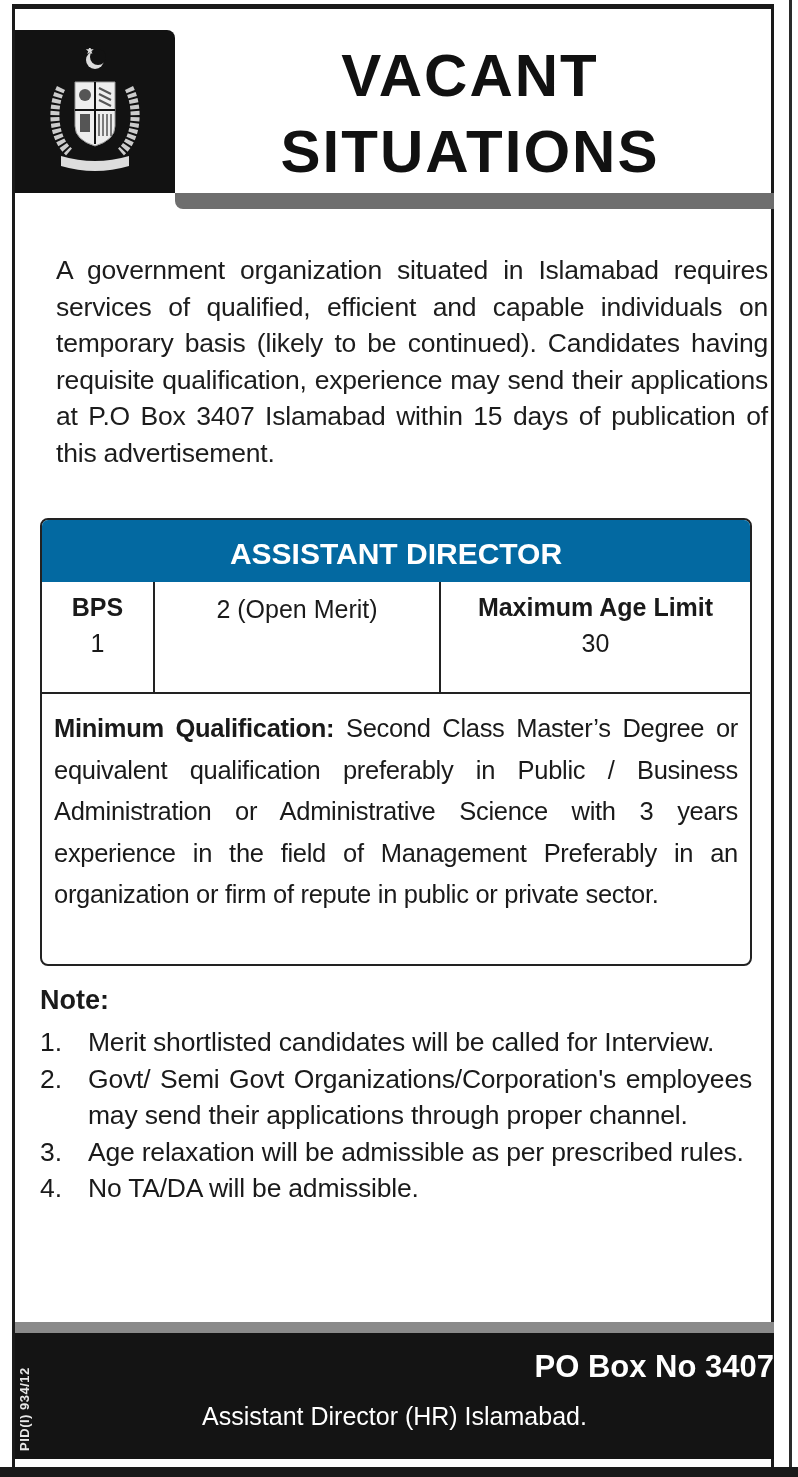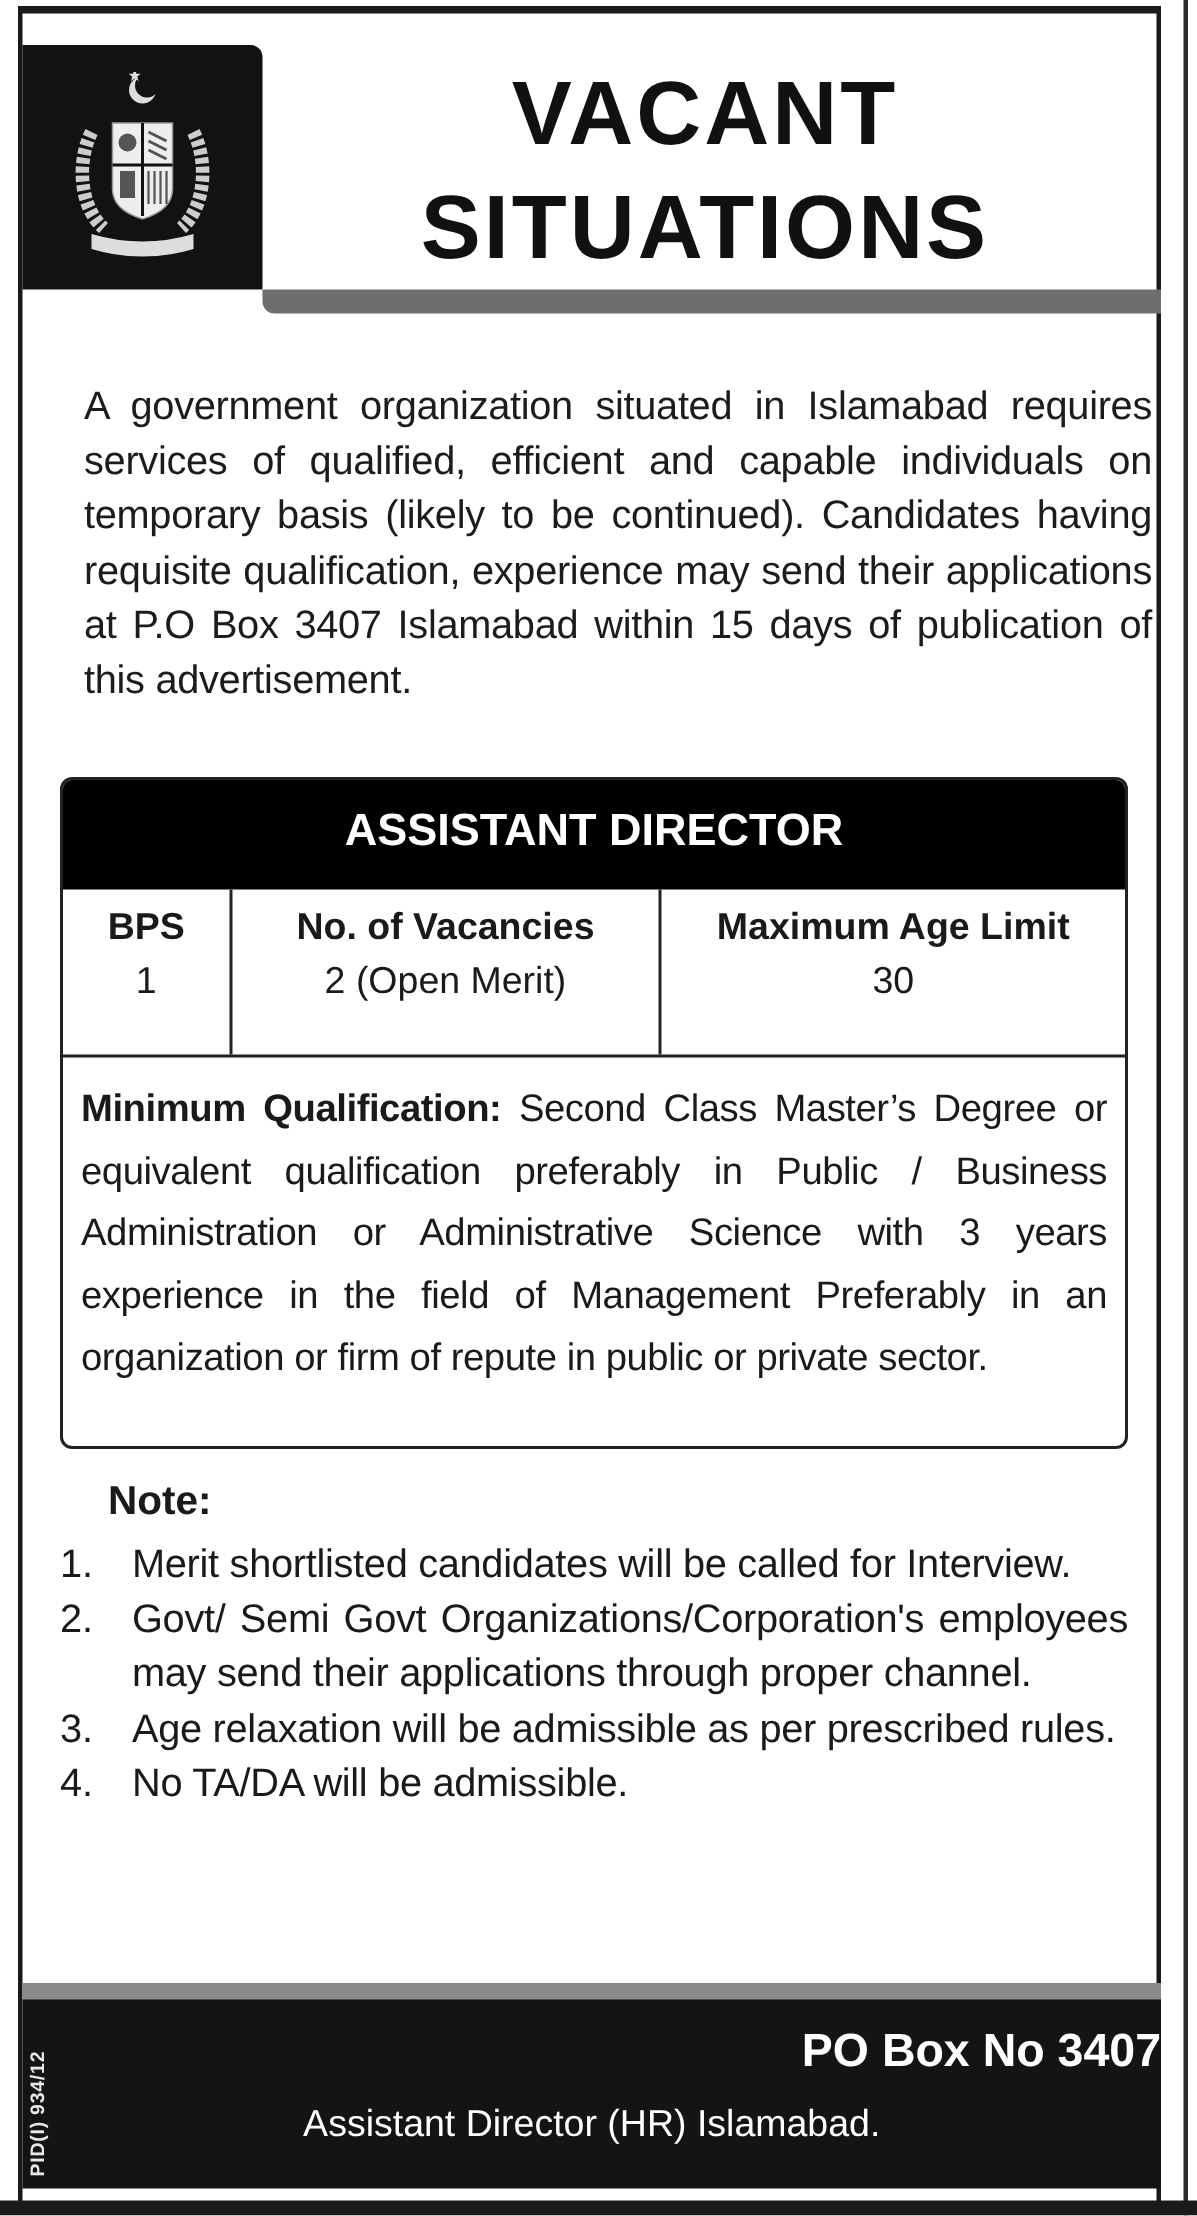--- a/index.html
+++ b/index.html
@@ -24,34 +24,34 @@
              line-height: 76px; letter-spacing: 2px; color: #111; }
 
     
     .intro { position: absolute; left: 40px; top: 236px; width: 712px; font-size: 26.5px;
              line-height: 36.5px; text-align: justify; text-align-last: left; color: #1c1c1c;
              letter-spacing: -0.2px; }
 
     
     .job { position: absolute; left: 40px; top: 518px; width: 712px; height: 448px;
            border: 2px solid #222; border-radius: 8px; box-sizing: border-box; overflow: hidden; }
-    .job-head { height: 73px; background: #000000; color: #fff; text-align: center;
+    .job-head { height: 62px; background: #0369a1; color: #fff; text-align: center;
                 font-weight: bold; font-size: 30px; line-height: 68px; }
     .job-table { display: flex; height: 110px; border-bottom: 2px solid #222; }
     .cell { text-align: center; padding-top: 8px; box-sizing: border-box; }
     .cell + .cell { border-left: 2px solid #222; }
     .c1 { width: 111px; } .c2 { width: 286px; } .c3 { flex: 1; }
     .cell .hd { font-weight: bold; font-size: 25px; line-height: 34px; }
     .cell .vl { font-size: 25px; line-height: 38px; }
     .qual { padding: 14px 12px 0 12px; font-size: 25.5px; line-height: 41.5px;
             text-align: justify; text-align-last: left; letter-spacing: -0.3px; }
     .qual b { font-weight: bold; }
 
     
-    .note-title { position: absolute; left: 40px; top: 985px; font-weight: bold; font-size: 27px; margin-left: 32px; }
+    .note-title { position: absolute; left: 40px; top: 985px; font-weight: bold; font-size: 27px; }
     .notes { position: absolute; left: 40px; top: 1024px; width: 712px; margin: 0; padding: 0;
              list-style: none; font-size: 26.5px; line-height: 36.5px; }
     .notes li { display: flex; }
     .notes .num { width: 48px; flex: none; }
     .notes .txt { flex: 1; text-align: justify; text-align-last: left; letter-spacing: -0.2px; }
 
     
     .footer-shadow { position: absolute; left: 15px; top: 1322px; width: 759px; height: 12px; background: #8a8a8a; }
     .footer { position: absolute; left: 15px; top: 1333px; width: 759px; height: 126px; background: #141414; color: #fff; }
     .pid { position: absolute; left: 2px; top: 118px; transform-origin: left top; transform: rotate(-90deg);
@@ -96,21 +96,20 @@
 <p class="intro" style="margin:16px">A government organization situated in Islamabad requires services of qualified, efficient and capable individuals on temporary basis (likely to be continued). Candidates having requisite qualification, experience may send their applications at P.O Box 3407 Islamabad within 15 days of publication of this advertisement.</p>
 
 <div class="job">
   <div class="job-head">ASSISTANT DIRECTOR</div>
   <div class="job-table">
     <div class="cell c1">
       <div class="hd">BPS</div>
       <div class="vl">1</div>
     </div>
     <div class="cell c2">
-      <div class="hd">No. of Vacancies</div>
       <div class="vl">2 (Open Merit)</div>
     </div>
     <div class="cell c3">
       <div class="hd">Maximum Age Limit</div>
       <div class="vl">30</div>
     </div>
   </div>
   <div class="qual"><b>Minimum Qualification:</b><span> Second Class Master’s Degree or equivalent qualification preferably in Public / Business Administration or Administrative Science with 3 years experience in the field of Management Preferably in an organization or firm of repute in public or private sector.</span></div>
 </div>
 

